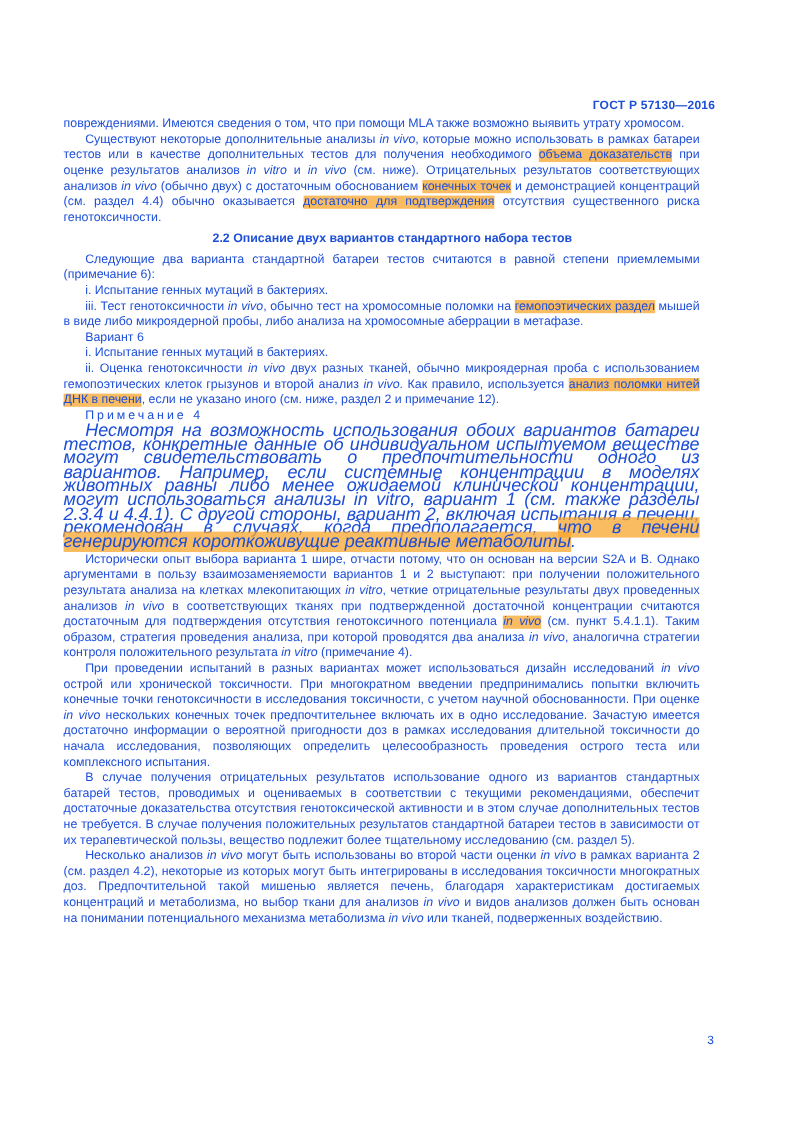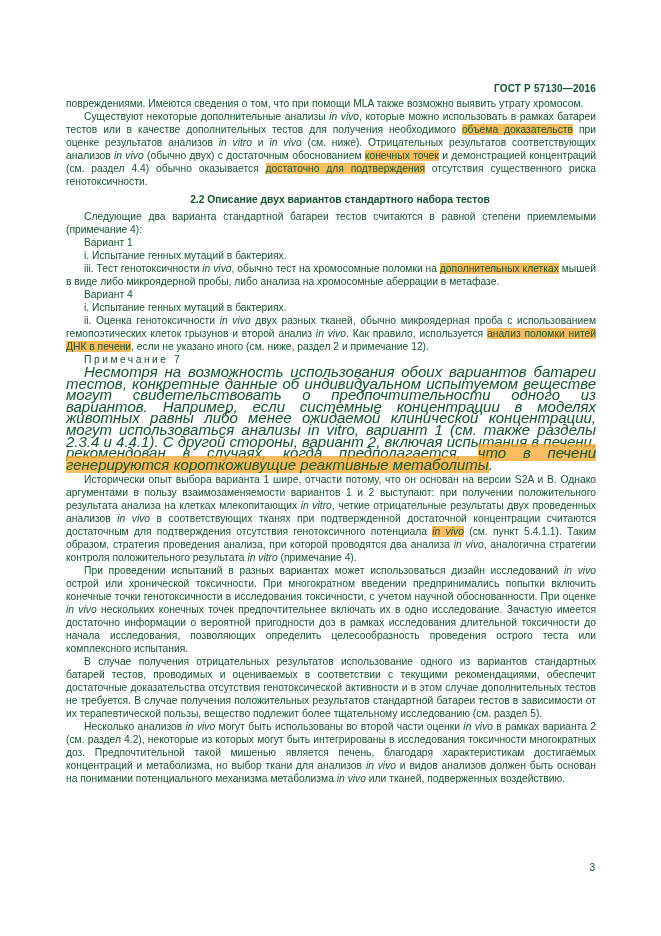--- a/index.html
+++ b/index.html
@@ -7,34 +7,34 @@
     margin: 0; padding: 0;
     background: #ffffff;
   }
   .page {
     position: relative;
     width: 661px;
     height: 920px;
     background: #ffffff;
     overflow: hidden;
     font-family: "Liberation Sans", sans-serif;
-    color: #14532d;
+    color: #1d4ed8;
   }
   .doc-header {
     position: absolute;
     top: 83px;
     right: 65px;
     font-size: 10px;
     font-weight: 700;
     letter-spacing: 0.2px;
   }
   .content {
     position: absolute;
     top: 97px;
-    left: 66px;
+    left: 53px;
     width: 530px;
   }
   p.para {
     margin: 0;
     font-size: 10.3px;
     line-height: 13px;
     text-align: justify;
     text-indent: 18px;
   }
   p.para.no-indent { text-indent: 0; }
@@ -80,36 +80,35 @@
   <div class="doc-header">ГОСТ Р 57130—2016</div>
 
   <div class="content">
 
     <p class="para no-indent">повреждениями. Имеются сведения о том, что при помощи MLA также возможно выявить утрату хромосом.</p>
 
     <p class="para">Существуют некоторые дополнительные анализы <i>in vivo</i>, которые можно использовать в рамках батареи тестов или в качестве дополнительных тестов для получения необходимого <mark>объема доказательств</mark> при оценке результатов анализов <i>in vitro</i> и <i>in vivo</i> (см. ниже). Отрицательных результатов соответствующих анализов <i>in vivo</i> (обычно двух) с достаточным обоснованием <mark>конечных точек</mark> и демонстрацией концентраций (см. раздел 4.4) обычно оказывается <mark>достаточно для подтверждения</mark> отсутствия существенного риска генотоксичности.</p>
 
     <h3 class="heading">2.2 Описание двух вариантов стандартного набора тестов</h3>
 
-    <p class="para">Следующие два варианта стандартной батареи тестов считаются в равной степени приемлемыми (примечание 4):</p>
+    <p class="para">Следующие два варианта стандартной батареи тестов считаются в равной степени приемлемыми (примечание 6):</p>
 
-    <p class="para">Вариант 1</p>
 
     <p class="para">i. Испытание генных мутаций в бактериях.</p>
 
 
-    <p class="para">iii. Тест генотоксичности <i>in vivo</i>, обычно тест на хромосомные поломки на <mark>дополнительных клетках</mark> мышей в виде либо микроядерной пробы, либо анализа на хромосомные аберрации в метафазе.</p>
+    <p class="para">iii. Тест генотоксичности <i>in vivo</i>, обычно тест на хромосомные поломки на <mark>гемопоэтических раздел</mark> мышей в виде либо микроядерной пробы, либо анализа на хромосомные аберрации в метафазе.</p>
 
-    <p class="para">Вариант 4</p>
+    <p class="para">Вариант 6</p>
 
     <p class="para">i. Испытание генных мутаций в бактериях.</p>
 
     <p class="para">ii. Оценка генотоксичности <i>in vivo</i> двух разных тканей, обычно микроядерная проба с использованием гемопоэтических клеток грызунов и второй анализ <i>in vivo</i>. Как правило, используется <mark>анализ поломки нитей ДНК в печени</mark>, если не указано иного (см. ниже, раздел 2 и примечание 12).</p>
 
-    <p class="para note-label">Примечание 7</p>
+    <p class="para note-label">Примечание 4</p>
 
     <p class="note">Несмотря на возможность использования обоих вариантов батареи тестов, конкретные данные об индивидуальном испытуемом веществе могут свидетельствовать о предпочтительности одного из вариантов. Например, если системные концентрации в моделях животных равны либо менее ожидаемой клинической концентрации, могут использоваться анализы <i>in vitro</i>, вариант 1 (см. также разделы 2.3.4 и 4.4.1). С другой стороны, вариант 2, включая испытания в печени, рекомендован в случаях, когда предполагается, <mark>что в печени генерируются короткоживущие реактивные метаболиты</mark>.</p>
 
     <p class="para">Исторически опыт выбора варианта 1 шире, отчасти потому, что он основан на версии S2A и B. Однако аргументами в пользу взаимозаменяемости вариантов 1 и 2 выступают: при получении положительного результата анализа на клетках млекопитающих <i>in vitro</i>, четкие отрицательные результаты двух проведенных анализов <i>in vivo</i> в соответствующих тканях при подтвержденной достаточной концентрации считаются достаточным для подтверждения отсутствия генотоксичного потенциала <mark><i>in vivo</i></mark> (см. пункт 5.4.1.1). Таким образом, стратегия проведения анализа, при которой проводятся два анализа <i>in vivo</i>, аналогична стратегии контроля положительного результата <i>in vitro</i> (примечание 4).</p>
 
     <p class="para">При проведении испытаний в разных вариантах может использоваться дизайн исследований <i>in vivo</i> острой или хронической токсичности. При многократном введении предпринимались попытки включить конечные точки генотоксичности в исследования токсичности, с учетом научной обоснованности. При оценке <i>in vivo</i> нескольких конечных точек предпочтительнее включать их в одно исследование. Зачастую имеется достаточно информации о вероятной пригодности доз в рамках исследования длительной токсичности до начала исследования, позволяющих определить целесообразность проведения острого теста или комплексного испытания.</p>
 
     <p class="para">В случае получения отрицательных результатов использование одного из вариантов стандартных батарей тестов, проводимых и оцениваемых в соответствии с текущими рекомендациями, обеспечит достаточные доказательства отсутствия генотоксической активности и в этом случае дополнительных тестов не требуется. В случае получения положительных результатов стандартной батареи тестов в зависимости от их терапевтической пользы, вещество подлежит более тщательному исследованию (см. раздел 5).</p>
 
     <p class="para">Несколько анализов <i>in vivo</i> могут быть использованы во второй части оценки <i>in vivo</i> в рамках варианта 2 (см. раздел 4.2), некоторые из которых могут быть интегрированы в исследования токсичности многократных доз. Предпочтительной такой мишенью является печень, благодаря характеристикам достигаемых концентраций и метаболизма, но выбор ткани для анализов <i>in vivo</i> и видов анализов должен быть основан на понимании потенциального механизма метаболизма <i>in vivo</i> или тканей, подверженных воздействию.</p>

